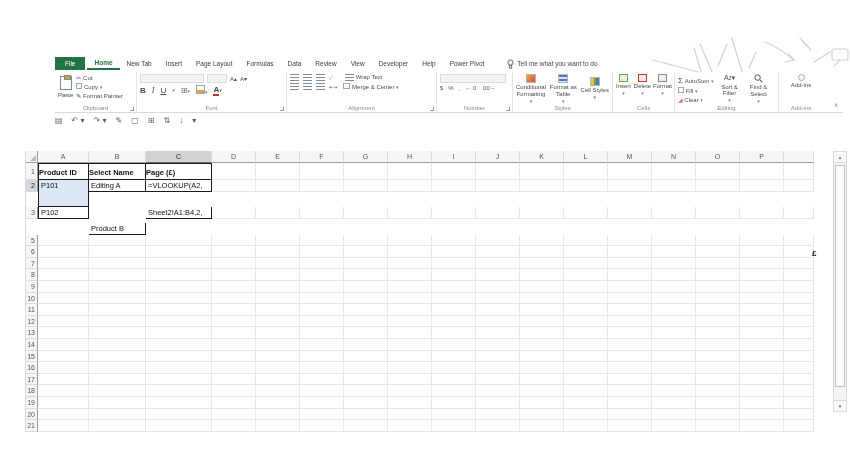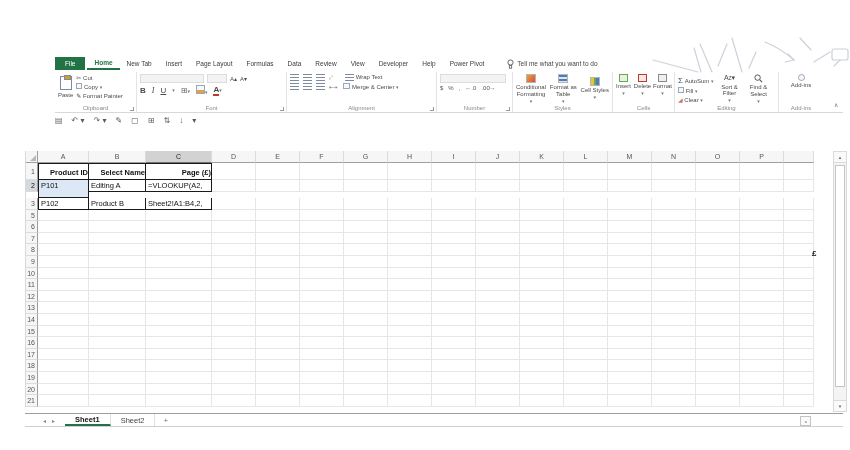--- a/index.html
+++ b/index.html
@@ -94,21 +94,21 @@
     border-bottom:1px solid #9e9e9e; font-size:7px; color:#555; text-align:center; line-height:12px; }
   .g-colh.sel { background:#d2d2d2; color:#222; border-bottom:1px solid #6f6f6f; }
   .g-rowh { width:12px; background:#f6f6f6; border-right:1px solid #9e9e9e;
     border-bottom:1px solid #dcdcdc; font-size:7px; color:#555; text-align:right; padding-right:2px; }
   .g-rowh.sel { background:#d5d9df; color:#111; }
   .g-cell { border-right:1px solid #e6e6e6; border-bottom:1px solid #e6e6e6;
     font-size:7.5px; color:#111; overflow:hidden; white-space:nowrap; padding-left:2px; }
   .g-cell.tbl { border-right:1px solid #1a1a1a; border-bottom:1px solid #1a1a1a; }
   .g-cell.tbl-top { border-top:1px solid #1a1a1a; }
   .g-cell.tbl-left { border-left:1px solid #1a1a1a; }
-  .g-cell.hd { font-weight:bold; text-align:right; padding-left:0; }
+  .g-cell.hd { font-weight:bold; text-align:left; padding-left:0; }
   .g-cell.ref { background:#dce8f5; }
   #stray-pound { position:absolute; left:812px; top:249px; font-size:8px; font-weight:bold; color:#111; }
 
   
   #vscroll { position:absolute; left:833px; top:151px; width:14px; height:261px;
     background:#f4f4f4; border:1px solid #dadada; }
   .sc-btn { height:11px; display:flex; align-items:center; justify-content:center;
     font-size:5px; color:#666; border-bottom:1px solid #dadada; background:#fafafa; }
   .sc-btn.bot { position:absolute; bottom:0; left:0; right:0; border-top:1px solid #dadada; border-bottom:none; }
   #v-thumb { position:absolute; left:1px; right:1px; top:13px; height:222px;
@@ -374,42 +374,42 @@
         <div class="g-cell" style="width: 44px; height: 17px; line-height: 17px;"></div>
         <div class="g-cell" style="width: 44px; height: 17px; line-height: 17px;"></div>
         <div class="g-cell" style="width: 44px; height: 17px; line-height: 17px;"></div>
         <div class="g-cell" style="width: 44px; height: 17px; line-height: 17px;"></div>
         <div class="g-cell" style="width: 44px; height: 17px; line-height: 17px;"></div>
         <div class="g-cell" style="width: 44px; height: 17px; line-height: 17px;"></div>
         <div class="g-cell" style="width: 30px; height: 17px;"></div>
       </div>
       <div class="g-row">
         <div class="g-rowh sel" style="height: 11.6px; line-height: 11.6px;">2</div>
-        <div class="g-cell tbl tbl-left ref" style="width: 51px; height: 18px; line-height: 11.6px;">P101</div>
+        <div class="g-cell tbl tbl-left ref" style="width: 51px; height: 27px; line-height: 11.6px;">P101</div>
         <div class="g-cell tbl" style="width: 57px; height: 11.6px; line-height: 11.6px;">Editing A</div>
         <div class="g-cell tbl" style="width: 66px; height: 11.6px; line-height: 11.6px;">=VLOOKUP(A2,</div>
         <div class="g-cell" style="width: 44px; height: 11.6px; line-height: 11.6px;"></div>
         <div class="g-cell" style="width: 44px; height: 11.6px; line-height: 11.6px;"></div>
         <div class="g-cell" style="width: 44px; height: 11.6px; line-height: 11.6px;"></div>
         <div class="g-cell" style="width: 44px; height: 11.6px; line-height: 11.6px;"></div>
         <div class="g-cell" style="width: 44px; height: 11.6px; line-height: 11.6px;"></div>
         <div class="g-cell" style="width: 44px; height: 11.6px; line-height: 11.6px;"></div>
         <div class="g-cell" style="width: 44px; height: 11.6px; line-height: 11.6px;"></div>
         <div class="g-cell" style="width: 44px; height: 11.6px; line-height: 11.6px;"></div>
         <div class="g-cell" style="width: 44px; height: 11.6px; line-height: 11.6px;"></div>
         <div class="g-cell" style="width: 44px; height: 11.6px; line-height: 11.6px;"></div>
         <div class="g-cell" style="width: 44px; height: 11.6px; line-height: 11.6px;"></div>
         <div class="g-cell" style="width: 44px; height: 11.6px; line-height: 11.6px;"></div>
         <div class="g-cell" style="width: 44px; height: 11.6px; line-height: 11.6px;"></div>
         <div class="g-cell" style="width: 30px; height: 11.6px;"></div>
       </div>
       <div class="g-row">
         <div class="g-rowh" style="height: 11.6px; line-height: 11.6px;">3</div>
         <div class="g-cell tbl tbl-left" style="width: 51px; height: 11.6px; line-height: 11.6px;">P102</div>
-        <div class="g-cell tbl" style="width: 57px; height: 11.6px; line-height: 11.6px;">Product B</div>
+        <div class="g-cell tbl" style="width: 57px; height: 11.6px; line-height: 11.6px; margin-top: 16px;">Product B</div>
         <div class="g-cell tbl" style="width: 66px; height: 11.6px; line-height: 11.6px;">Sheet2!A1:B4,2,</div>
         <div class="g-cell" style="width: 44px; height: 11.6px; line-height: 11.6px;"></div>
         <div class="g-cell" style="width: 44px; height: 11.6px; line-height: 11.6px;"></div>
         <div class="g-cell" style="width: 44px; height: 11.6px; line-height: 11.6px;"></div>
         <div class="g-cell" style="width: 44px; height: 11.6px; line-height: 11.6px;"></div>
         <div class="g-cell" style="width: 44px; height: 11.6px; line-height: 11.6px;"></div>
         <div class="g-cell" style="width: 44px; height: 11.6px; line-height: 11.6px;"></div>
         <div class="g-cell" style="width: 44px; height: 11.6px; line-height: 11.6px;"></div>
         <div class="g-cell" style="width: 44px; height: 11.6px; line-height: 11.6px;"></div>
         <div class="g-cell" style="width: 44px; height: 11.6px; line-height: 11.6px;"></div>
@@ -761,26 +761,14 @@
       </div>
     </div>
   <span id="stray-pound">£</span>
 
   <div id="vscroll">
     <div class="sc-btn">▴</div>
     <div id="v-thumb"></div>
     <div class="sc-btn bot">▾</div>
   </div>
 
-  <div id="sheet-bar">
-    <span id="sheet-nav">
-      <span>◂</span>
-      <span>▸</span>
-    </span>
-    <span id="sheet-tabs-wrap" style="display:flex;align-items:stretch;">
-        <span class="stab active">Sheet1</span>
-        <span class="stab">Sheet2</span>
-      </span>
-    <span id="new-sheet">+</span>
-    <span id="hscroll-btn">◂</span>
-  </div>
 
 </div>
 
 </body></html>

